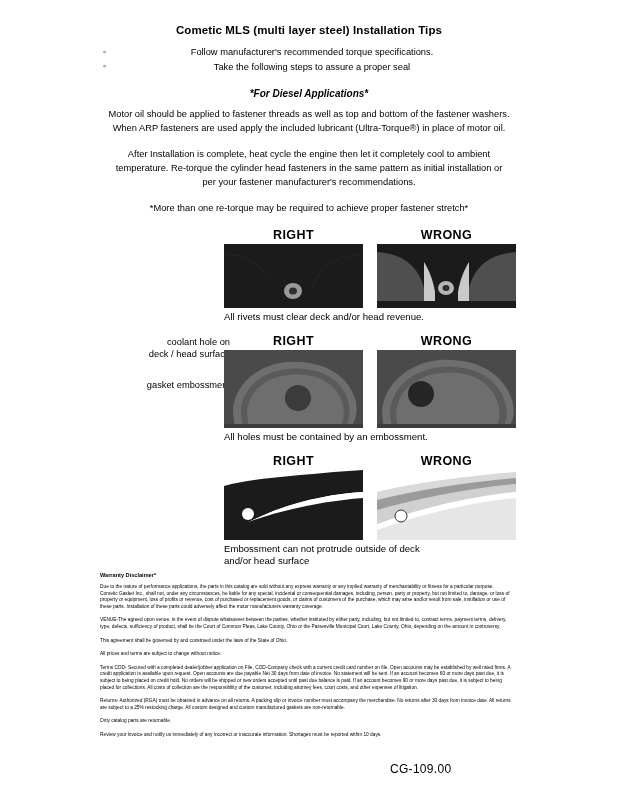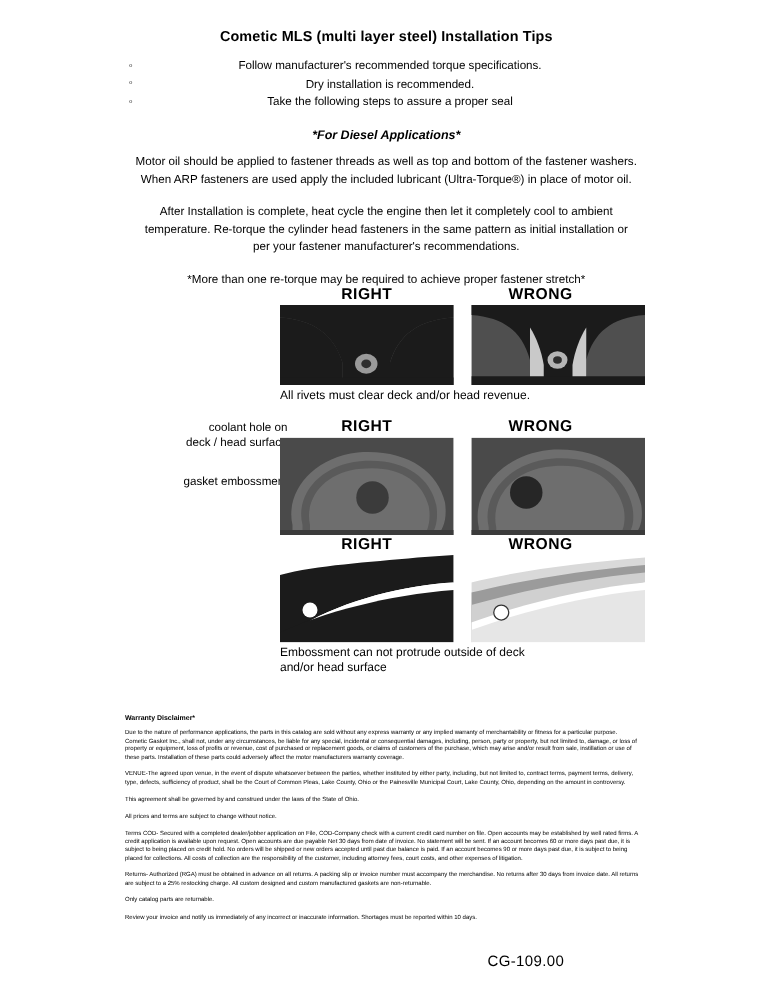--- a/index.html
+++ b/index.html
@@ -95,20 +95,21 @@
     position: absolute;
     left: 224px;
     top: 228px;
     width: 292px;
   }
   .fig-row {
     position: relative;
   }
   .fig-head {
     display: flex;
+    gap: 14px;
     margin-bottom: 2px;
   }
   .fig-head span {
     font-size: 12.5px;
     font-weight: bold;
     width: 139px;
     text-align: center;
     letter-spacing: 0.4px;
   }
   .fig-pair {
@@ -182,21 +183,20 @@
 </head>
 <body>
 
 <div class="page">
 
   <div class="content">
     <h1 class="title">Cometic MLS (multi layer steel) Installation Tips</h1>
 
     <ul class="bullets">
       <li>Follow manufacturer's recommended torque specifications.</li>
-      <li>Dry installation is recommended.</li>
       <li>Take the following steps to assure a proper seal</li>
     </ul>
 
     <h2 class="subtitle">*For Diesel Applications*</h2>
     <p class="para">Motor oil should be applied to fastener threads as well as top and bottom of the fastener washers. When ARP fasteners are used apply the included lubricant (Ultra-Torque®) in place of motor oil.</p>
     <p class="para">After Installation is complete, heat cycle the engine then let it completely cool to ambient temperature. Re-torque the cylinder head fasteners in the same pattern as initial installation or per your fastener manufacturer's recommendations.</p>
     <p class="note">*More than one re-torque may be required to achieve proper fastener stretch*</p>
   </div>
 
   <div class="callouts">
@@ -264,20 +264,21 @@
           <svg width="139" height="78" viewBox="0 0 139 78">
             <rect x="0" y="0" width="139" height="78" fill="#4a4a4a"></rect>
             <path d="M6,72 C0,44 24,14 62,10 C102,7 130,26 136,54 C138,68 134,75 130,78 L6,78 Z" fill="#6e6e6e"></path>
             <path d="M14,72 C8,46 30,20 64,17 C100,14 124,31 129,56 C131,68 128,75 125,78 L14,78 Z" fill="#5a5a5a"></path>
             <path d="M20,72 C15,48 34,25 65,23 C97,20 117,35 122,57 C124,68 121,75 119,78 L20,78 Z" fill="#6e6e6e"></path>
             <circle cx="44" cy="44" r="13" fill="#262626"></circle>
             <path d="M0,74 L139,74 L139,78 L0,78 Z" fill="#3b3b3b"></path>
           </svg>
         </div>
       </div>
+      <div class="fig-caption">All holes must be contained by an embossment.</div>
     </div>
 
     <div class="fig-row">
       <div class="fig-head">
         <span>RIGHT</span>
         <span>WRONG</span>
       </div>
       <div class="fig-pair">
         <div class="fig-box third">
           <svg width="139" height="70" viewBox="0 0 139 70">

